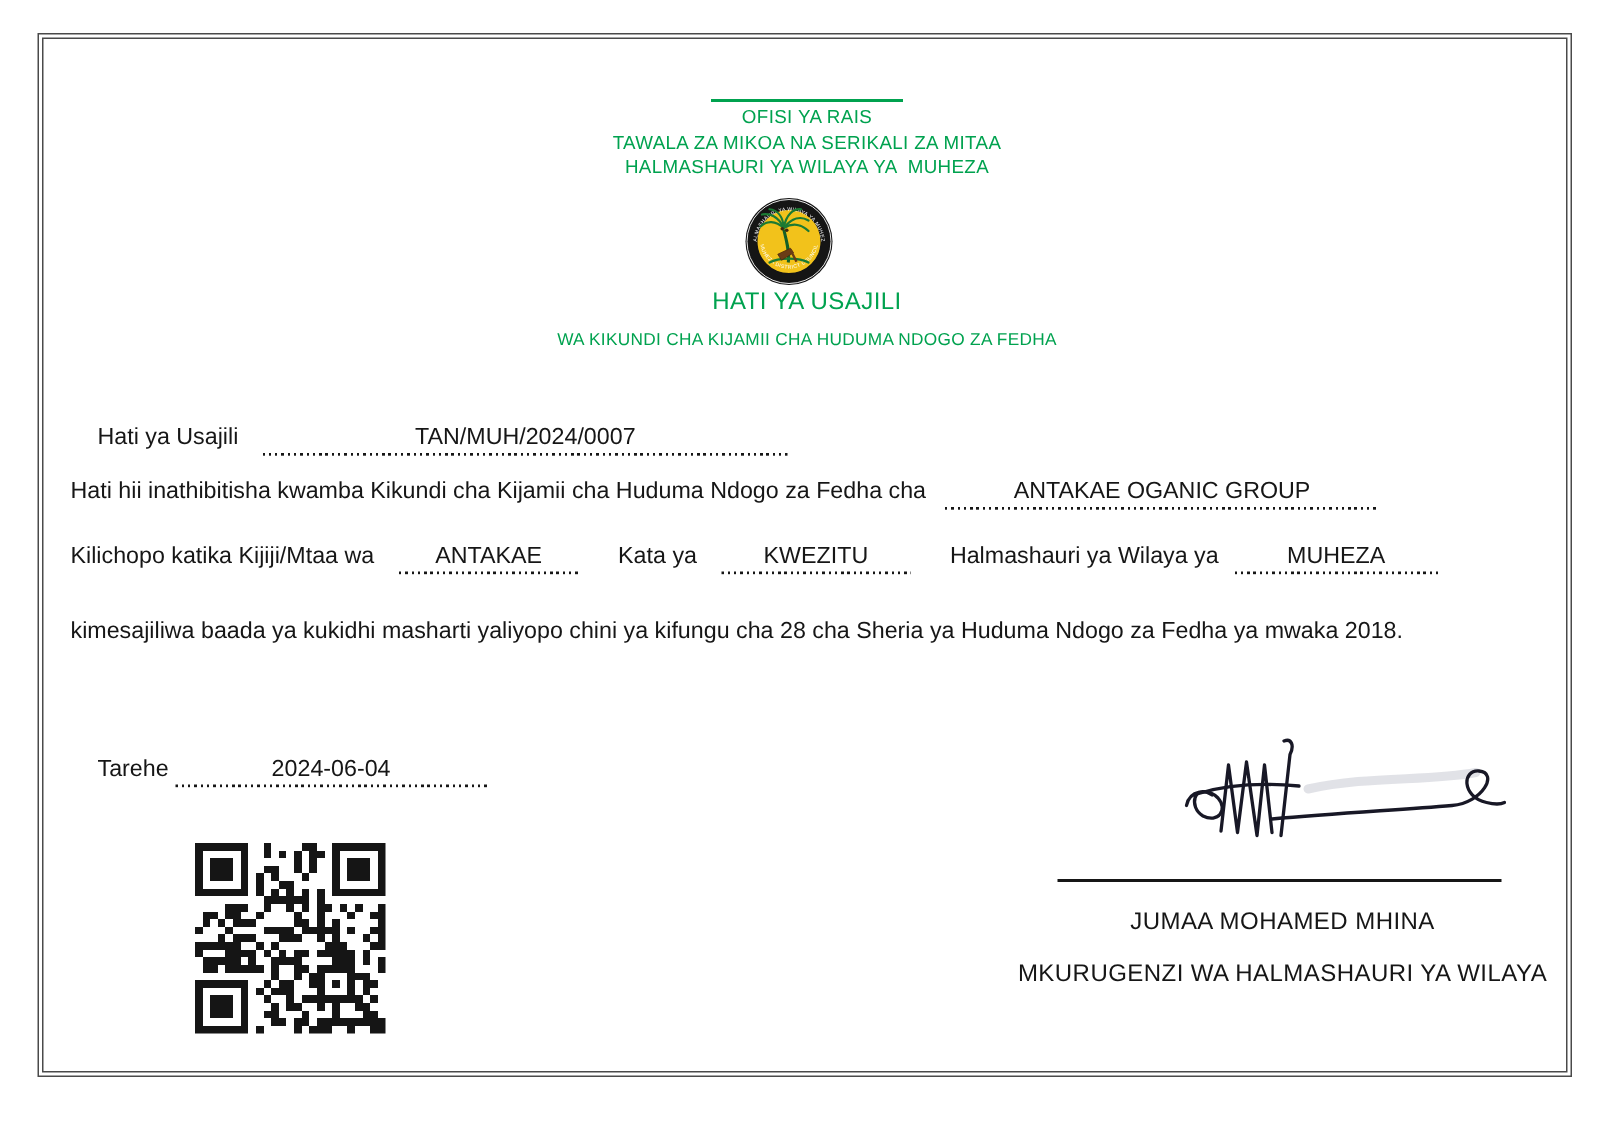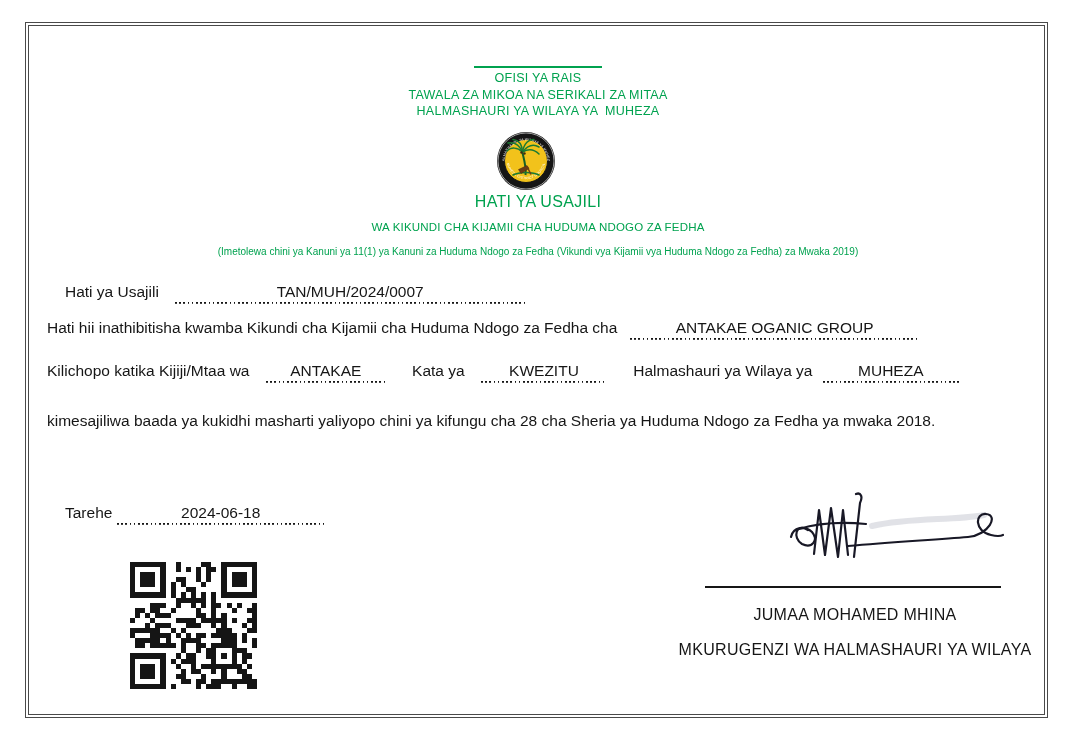--- a/index.html
+++ b/index.html
@@ -69,21 +69,20 @@
       </g>
       <circle cx="25.5" cy="21.5" r="1.2" fill="#3f2a10"></circle>
       <circle cx="28.5" cy="22.5" r="1.2" fill="#3f2a10"></circle>
       <path d="M22.5,38.5 L31,34.5 L33,37.5 L25,42.5 Z" fill="#6b3c16" stroke="#4a270c" stroke-width="0.5"></path>
       <line x1="31" y1="35.5" x2="35" y2="43.5" stroke="#6b3c16" stroke-width="1.6"></line>
     </g>
   </svg>
 
   <div class="gtitle" style="top:193px;font-size:16px;letter-spacing:.3px;">HATI YA USAJILI</div>
   <div class="gtitle" style="top:221px;font-size:11.5px;letter-spacing:.2px;">WA KIKUNDI CHA KIJAMII CHA HUDUMA NDOGO ZA FEDHA</div>
-  <div class="gtitle" style="top:246px;font-size:10px;">(Imetolewa chini ya Kanuni ya 11(1) ya Kanuni za Huduma Ndogo za Fedha (Vikundi vya Kijamii vya Huduma Ndogo za Fedha) za Mwaka 2019)</div>
 
   <div class="row" style="left:65px;top:283px;">
     <span>Hati ya Usajili</span>
     <span class="blank" style="width:342px;margin-left:12px;">TAN/MUH/2024/0007</span>
   </div>
 
   <div class="row" style="left:47px;top:362px;">
     <span>Kilichopo katika Kijiji/Mtaa wa</span>
     <span class="blank" style="width:112px;margin-left:12px;">ANTAKAE</span>
     <span style="margin-left:22px;">Kata ya</span>
@@ -94,21 +93,21 @@
 
   <div class="row" style="left:47px;top:319px;">
     <span>Hati hii inathibitisha kwamba Kikundi cha Kijamii cha Huduma Ndogo za Fedha cha</span>
     <span class="blank" style="width:282px;margin-left:8px;">ANTAKAE OGANIC GROUP</span>
   </div>
 
   <div class="row" style="left:47px;top:412px;">kimesajiliwa baada ya kukidhi masharti yaliyopo chini ya kifungu cha 28 cha Sheria ya Huduma Ndogo za Fedha ya mwaka 2018.</div>
 
   <div class="row" style="left:65px;top:504px;">
     <span>Tarehe</span>
-    <span class="blank" style="width:200px;">2024-06-18</span>
+    <span class="blank" style="width:200px;">2024-06-04</span>
   </div>
 
   <svg class="qr" id="qr-svg" width="127" height="127" viewBox="0 0 25 25" shape-rendering="crispEdges">
       <rect x="0" y="0" width="25" height="25" fill="#fff"></rect>
       <rect x="0" y="0" width="1" height="1" fill="#151515"></rect>
       <rect x="1" y="0" width="1" height="1" fill="#151515"></rect>
       <rect x="2" y="0" width="1" height="1" fill="#151515"></rect>
       <rect x="3" y="0" width="1" height="1" fill="#151515"></rect>
       <rect x="4" y="0" width="1" height="1" fill="#151515"></rect>
       <rect x="5" y="0" width="1" height="1" fill="#151515"></rect>

